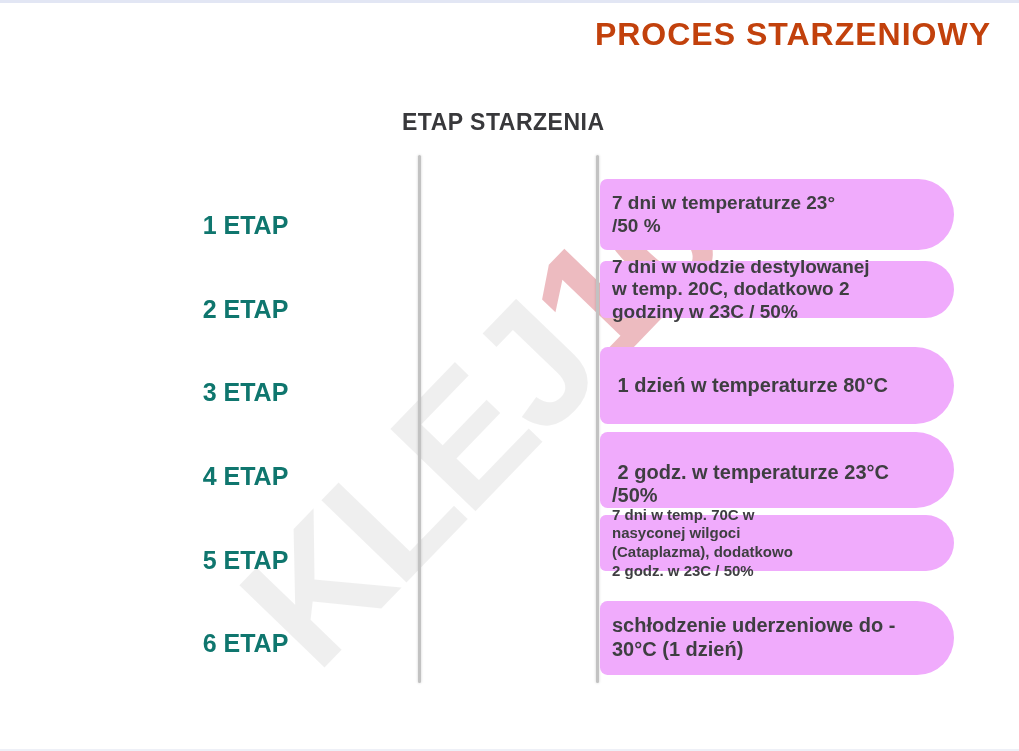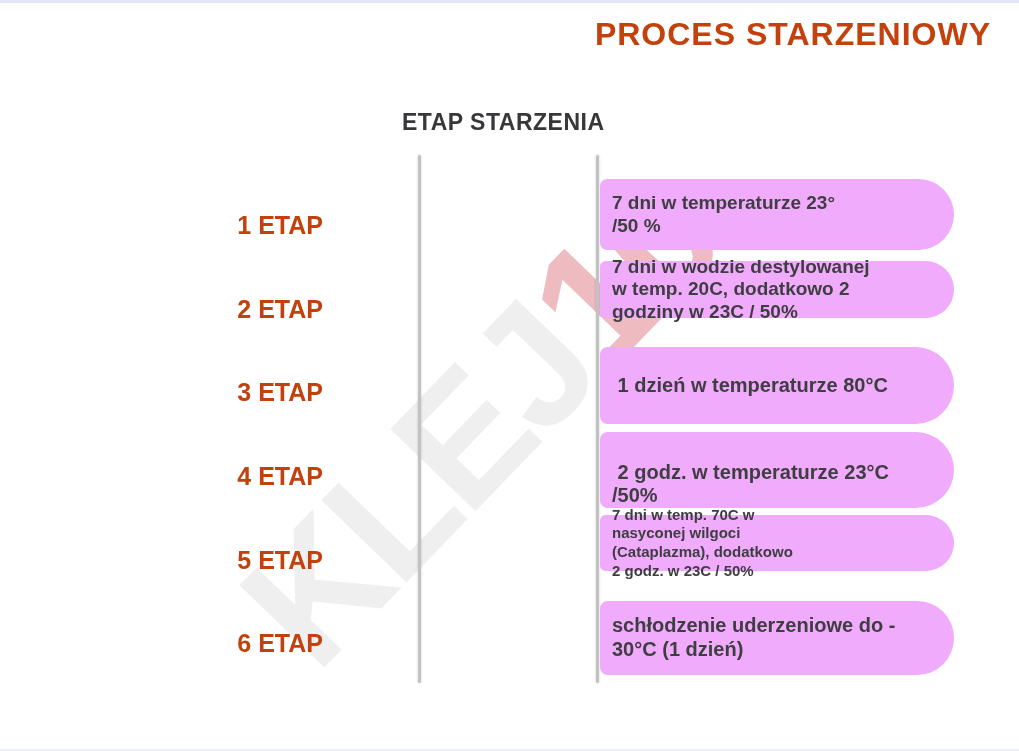--- a/index.html
+++ b/index.html
@@ -41,22 +41,22 @@
     position:absolute; top:155px; width:3px; height:528px;
     background:#c2c2c2;
     box-shadow:0 0 3px rgba(0,0,0,0.18);
     z-index:1; border-radius:2px;
   }
   .divider.left  { left:418px; }
   .divider.right { left:596px; }
 
   .stage-label {
     position:absolute; left:168px; width:155px;
-    text-align:right; font-size:25px; font-weight:bold;
-    color:#c2410c; z-index:2; white-space:nowrap;
+    text-align:center; font-size:25px; font-weight:bold;
+    color:#0f766e; z-index:2; white-space:nowrap;
   }
 
   .stage-box {
     position:absolute; left:600px; width:354px;
     background:#f0abfc;
     border-radius:8px 40px 40px 8px;
     display:flex; align-items:center;
     padding-left:12px; padding-right:34px;
     z-index:2;
   }

